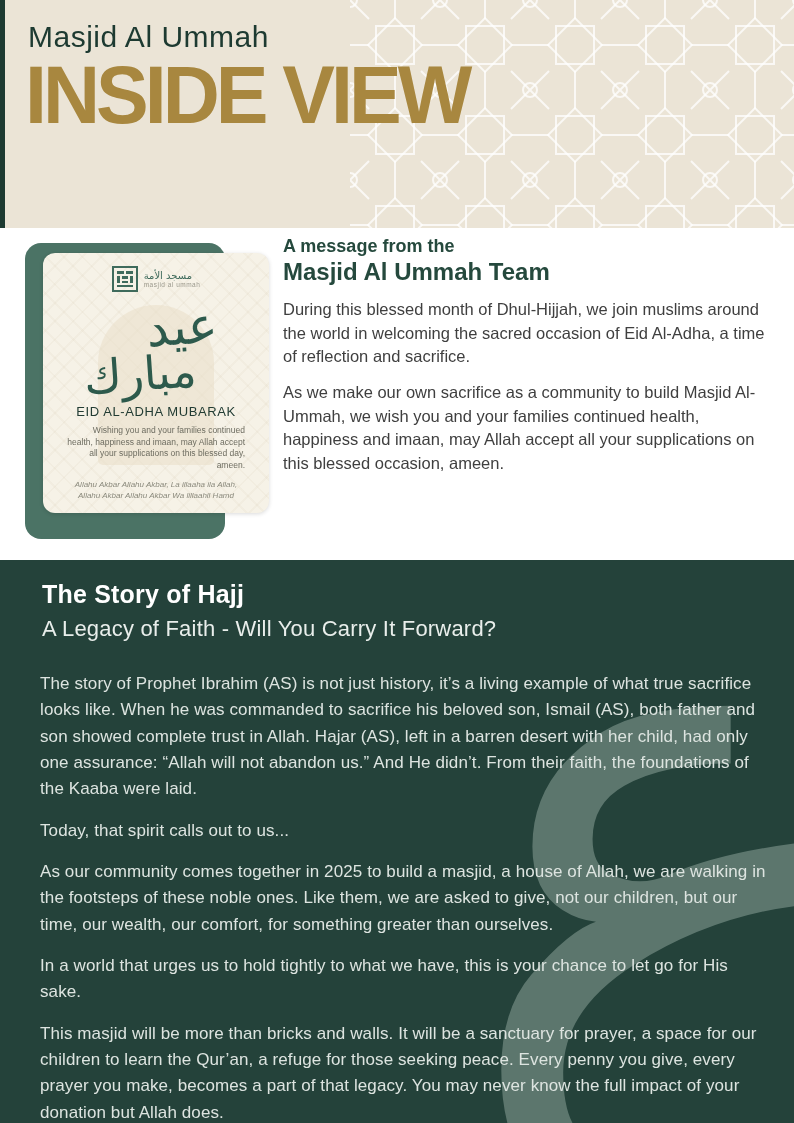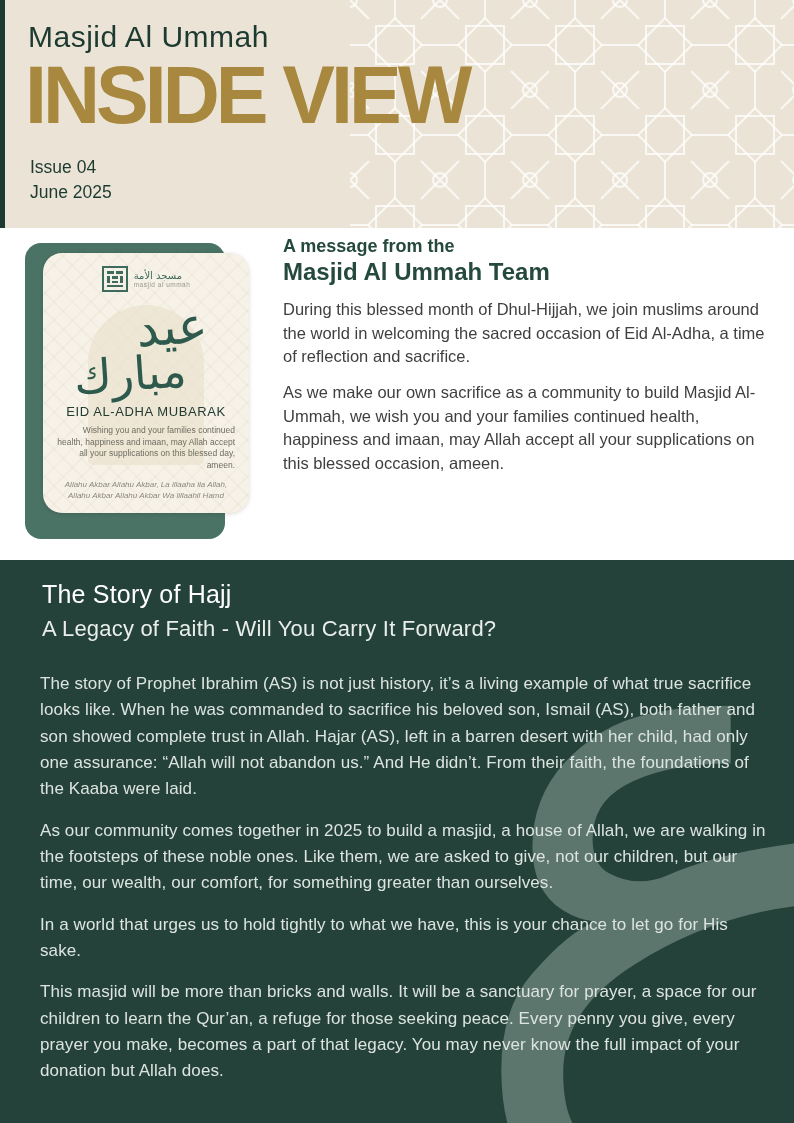--- a/index.html
+++ b/index.html
@@ -33,22 +33,22 @@
     position:absolute;left:25px;top:155px;font-size:17.5px;color:var(--header-text);
     line-height:1.4;z-index:2;
   }
   
   .message-section{position:absolute;left:0;top:228px;width:794px;height:332px;background:#ffffff;}
   .eid-card-back{
     position:absolute;left:25px;top:15px;width:200px;height:296px;
     background:var(--card-green);border-radius:16px;
   }
   .eid-card{
-    position:absolute;left:43px;top:25px;width:206px;height:260px;
-    background:var(--card-cream);border-radius:19px;
+    position:absolute;left:43px;top:25px;width:226px;height:260px;
+    background:var(--card-cream);border-radius:12px;
     box-shadow:0 1px 4px rgba(0,0,0,.15);
     overflow:hidden;display:flex;flex-direction:column;align-items:center;
     background-image:
       repeating-linear-gradient(45deg, rgba(165,140,95,.05) 0 2px, transparent 2px 13px),
       repeating-linear-gradient(-45deg, rgba(165,140,95,.05) 0 2px, transparent 2px 13px);
   }
   .eid-dome{
     position:absolute;left:50%;top:52px;width:116px;height:160px;margin-left:-58px;
     background:#e9dfc9;opacity:.55;border-radius:58px 58px 5px 5px;
   }
@@ -73,21 +73,21 @@
   .story-section{
     position:absolute;left:0;top:560px;width:794px;height:563px;
     background:var(--dark-green);overflow:hidden;
   }
   .watermark{
     position:absolute;right:-85px;top:-170px;z-index:0;
     font-family:"DejaVu Sans",sans-serif;font-size:700px;line-height:1.25;
     color:var(--watermark);opacity:.55;pointer-events:none;
   }
   .story-content{position:relative;z-index:1;padding:20px 28px 0 42px;}
-  .story-heading{font-size:25px;font-weight:normal;color:#ffffff;letter-spacing:.2px;}
+  .story-heading{font-size:25px;font-weight:bold;color:#ffffff;letter-spacing:.2px;}
   .story-subheading{font-size:22px;font-weight:normal;color:#e9eeeb;margin-top:7px;letter-spacing:.2px;}
   .story-body{margin-top:29px;width:732px;margin-left:-2px;}
   .story-body p{font-size:17px;color:var(--section-text);line-height:1.55;margin-bottom:15px;letter-spacing:.1px;}
 </style>
 </head>
 <body>
 
 <div class="header">
   <svg class="pattern-svg" width="449" height="228" viewBox="0 0 449 228" xmlns="http://www.w3.org/2000/svg">
     <defs>
@@ -101,24 +101,20 @@
             <circle cx="90" cy="0" r="7"></circle>
           <circle cx="0" cy="90" r="7"></circle>
             <circle cx="90" cy="90" r="7"></circle>
         </g>
       </pattern>
     </defs>
     <rect width="449" height="228" fill="url(#star8)"></rect>
   </svg>
   <div class="org-name">Masjid Al Ummah</div>
   <div class="newsletter-title">INSIDE VIEW</div>
-  <div class="issue-block">
-    <div>Issue 04</div>
-    <div>June 2025</div>
-  </div>
 </div>
 
 <div class="message-section">
   <div class="eid-card-back"></div>
   <div class="eid-card">
     <div class="eid-dome"></div>
     <div class="card-logo-row">
       <svg class="logo-square" width="26" height="26" viewBox="0 0 26 26" xmlns="http://www.w3.org/2000/svg">
         <rect x="1" y="1" width="24" height="24" fill="none" stroke="#3f6b5c" stroke-width="2"></rect>
         <g fill="#3f6b5c">
@@ -153,19 +149,20 @@
   </div>
 </div>
 
 <div class="story-section">
   <div class="watermark">ع</div>
   <div class="story-content">
     <div class="story-heading">The Story of Hajj</div>
     <div class="story-subheading">A Legacy of Faith - Will You Carry It Forward?</div>
     <div class="story-body">
       <p>The story of Prophet Ibrahim (AS) is not just history, it’s a living example of what true sacrifice looks like. When he was commanded to sacrifice his beloved son, Ismail (AS), both father and son showed complete trust in Allah. Hajar (AS), left in a barren desert with her child, had only one assurance: “Allah will not abandon us.” And He didn’t. From their faith, the foundations of the Kaaba were laid.</p>
+      <p>Today, that spirit calls out to us...</p>
       <p>As our community comes together in 2025 to build a masjid, a house of Allah, we are walking in the footsteps of these noble ones. Like them, we are asked to give, not our children, but our time, our wealth, our comfort, for something greater than ourselves.</p>
       <p>In a world that urges us to hold tightly to what we have, this is your chance to let go for His sake.</p>
       <p>This masjid will be more than bricks and walls. It will be a sanctuary for prayer, a space for our children to learn the Qur’an, a refuge for those seeking peace. Every penny you give, every prayer you make, becomes a part of that legacy. You may never know the full impact of your donation but Allah does.</p>
 
     </div>
   </div>
 </div>
 
 </body></html>

